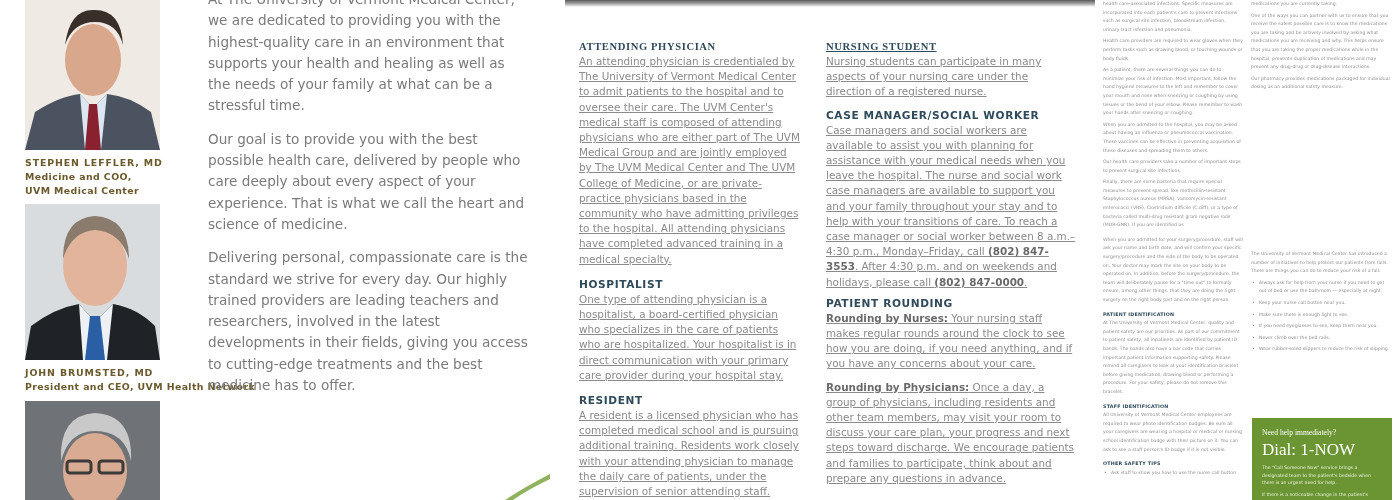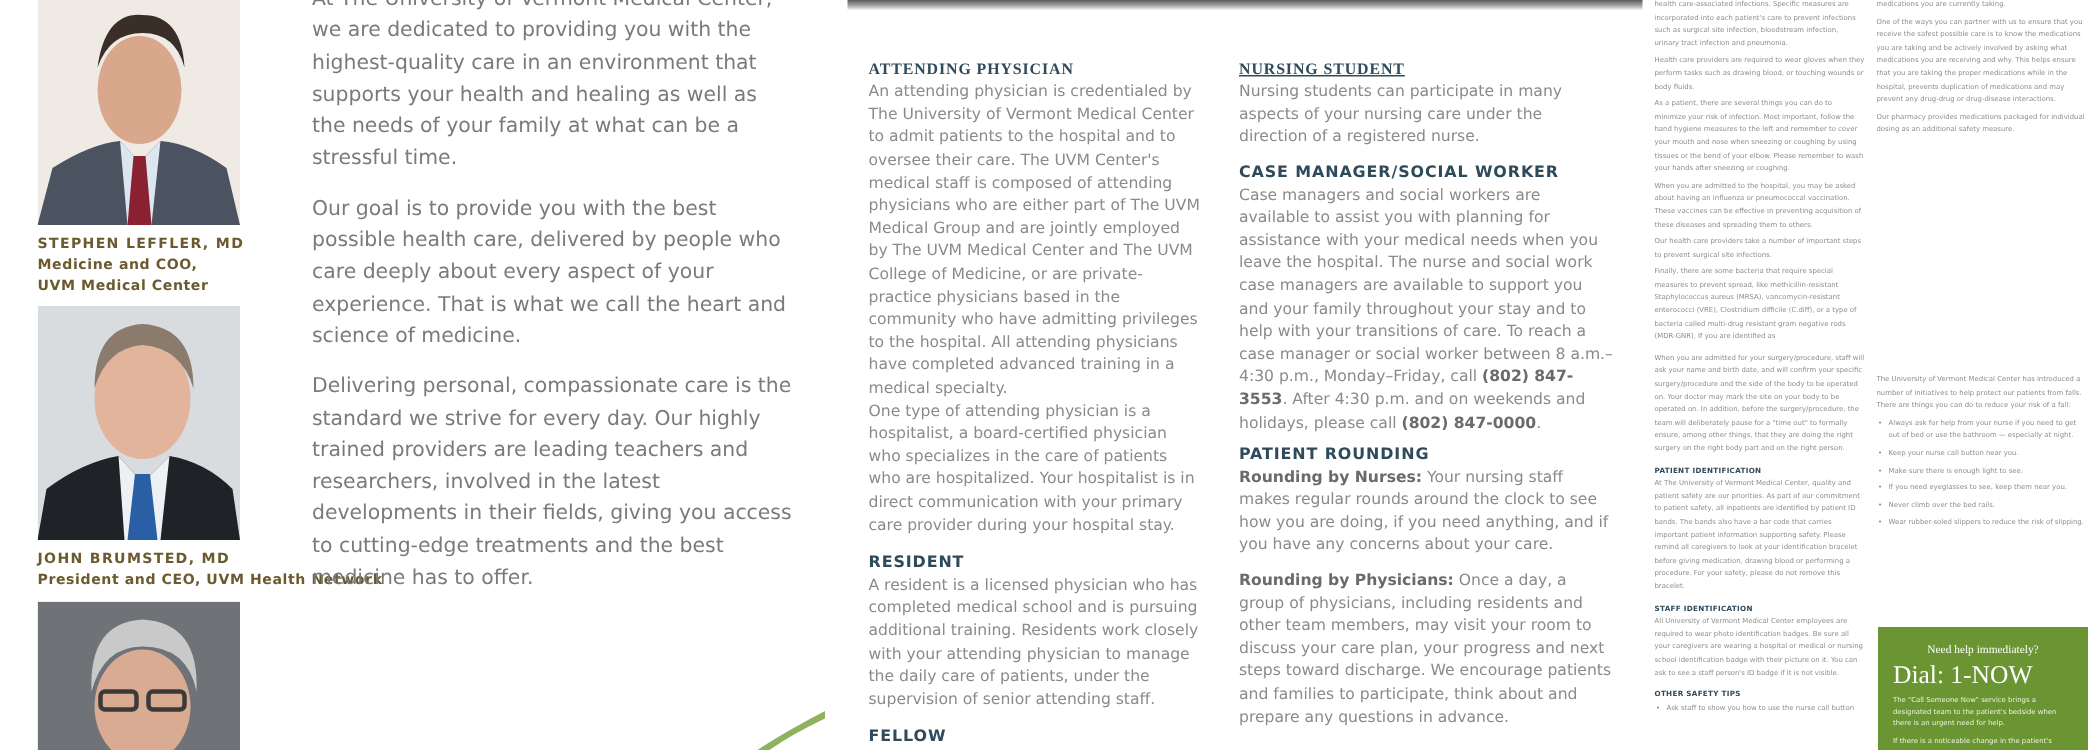--- a/index.html
+++ b/index.html
@@ -15,34 +15,34 @@
   .intro { position: absolute; left: 208px; width: 320px; font-family: "DejaVu Sans", sans-serif; font-size: 13.6px; line-height: 21.3px; color: #7a7a7a; }
   .intro p { margin-bottom: 12px; }
 
   .swoosh { position: absolute; left: 505px; top: 470px; width: 45px; height: 30px; }
 
   
   .top-rule { position: absolute; top: 0; height: 7px; background: linear-gradient(to bottom, #5a5a5a, #a8a8a8 55%, #ffffff); }
   .col { position: absolute; font-family: "DejaVu Sans", sans-serif; font-size: 10.4px; line-height: 15.2px; color: #8a8a8a; }
   .col .h { font-weight: bold; color: #2f4a5a; font-size: 10.6px; letter-spacing: 0.6px; line-height: 15px; margin-top: 6px; }
   .col .h:first-child { margin-top: 16px; font-family: Liberation Serif, serif; }
-  .col p { margin-bottom: 0; }
+  .col p { margin-bottom: 0; text-decoration: underline; }
   .col .strong { font-weight: bold; color: #6a6a6a; }
   .col .pgap { margin-top: 8px; }
 
   
   .tiny { position: absolute; font-family: "DejaVu Sans", sans-serif; font-size: 4.6px; line-height: 8.6px; color: #8e8e8e; }
   .tiny p { margin-bottom: 3px; }
   .tiny .th { font-weight: bold; color: #2f4a5a; font-size: 4.8px; letter-spacing: 0.2px; margin-top: 6px; }
   .tiny ul { list-style: none; }
   .tiny li { position: relative; padding-left: 8px; margin-bottom: 3px; }
   .tiny li::before { content: "•"; position: absolute; left: 1px; }
 
   .callout { position: absolute; left: 1252px; top: 418px; width: 140px; height: 82px; background: #6a9532; color: #ffffff; padding: 10px 10px 0 10px; }
-  .callout .q { font-family: "Liberation Serif", serif; font-size: 7.6px; line-height: 10px; text-align: center; }
+  .callout .q { font-family: "Liberation Serif", serif; font-size: 7.6px; line-height: 10px; }
   .callout .dial { font-family: "Liberation Serif", serif; font-size: 17px; line-height: 20px; margin: 2px 0 4px; }
   .callout .body { font-family: "DejaVu Sans", sans-serif; font-size: 4.6px; line-height: 7.6px; color: #e9f2dc; }
 </style>
 </head>
 <body>
 
 <div class="photo" style="top:0;height:150px;">
   <svg viewBox="0 0 135 150" preserveAspectRatio="none">
     <rect width="135" height="150" fill="#efebe4"></rect>
     <ellipse cx="68" cy="60" rx="28" ry="36" fill="#d9a78b"></ellipse>
@@ -91,20 +91,21 @@
 
 <svg class="swoosh" viewBox="0 0 45 30">
   <path d="M0 30 Q18 18 45 4 L45 9 Q22 20 8 30Z" fill="#8fb35c"></path>
 </svg>
 
 <div class="top-rule" style="left:565px;width:530px;"></div>
 
 <div class="col" style="left:579px;top:23px;width:222px;">
   <div class="h">ATTENDING PHYSICIAN</div>
   <p>An attending physician is credentialed by The University of Vermont Medical Center to admit patients to the hospital and to oversee their care. The UVM Center's medical staff is composed of attending physicians who are either part of The UVM Medical Group and are jointly employed by The UVM Medical Center and The UVM College of Medicine, or are private-practice physicians based in the community who have admitting privileges to the hospital. All attending physicians have completed advanced training in a medical specialty.</p>
+  <div class="h" style="margin-top:10px;">HOSPITALIST</div>
   <p>One type of attending physician is a hospitalist, a board-certified physician who specializes in the care of patients who are hospitalized. Your hospitalist is in direct communication with your primary care provider during your hospital stay.</p>
   <div class="h" style="margin-top:10px;">RESIDENT</div>
   <p>A resident is a licensed physician who has completed medical school and is pursuing additional training. Residents work closely with your attending physician to manage the daily care of patients, under the supervision of senior attending staff.</p>
   <div class="h" style="margin-top:10px;">FELLOW</div>
 
 </div>
 
 <div class="col" style="left:826px;top:23px;width:250px;">
   <div class="h" style="margin-top:16px;text-decoration:underline;">NURSING STUDENT</div>
   <p>Nursing students can participate in many aspects of your nursing care under the direction of a registered nurse.</p>

